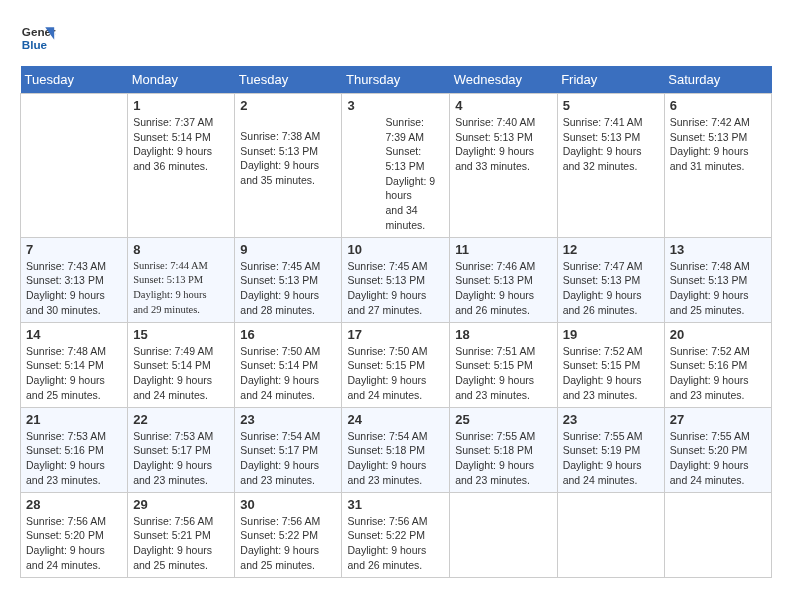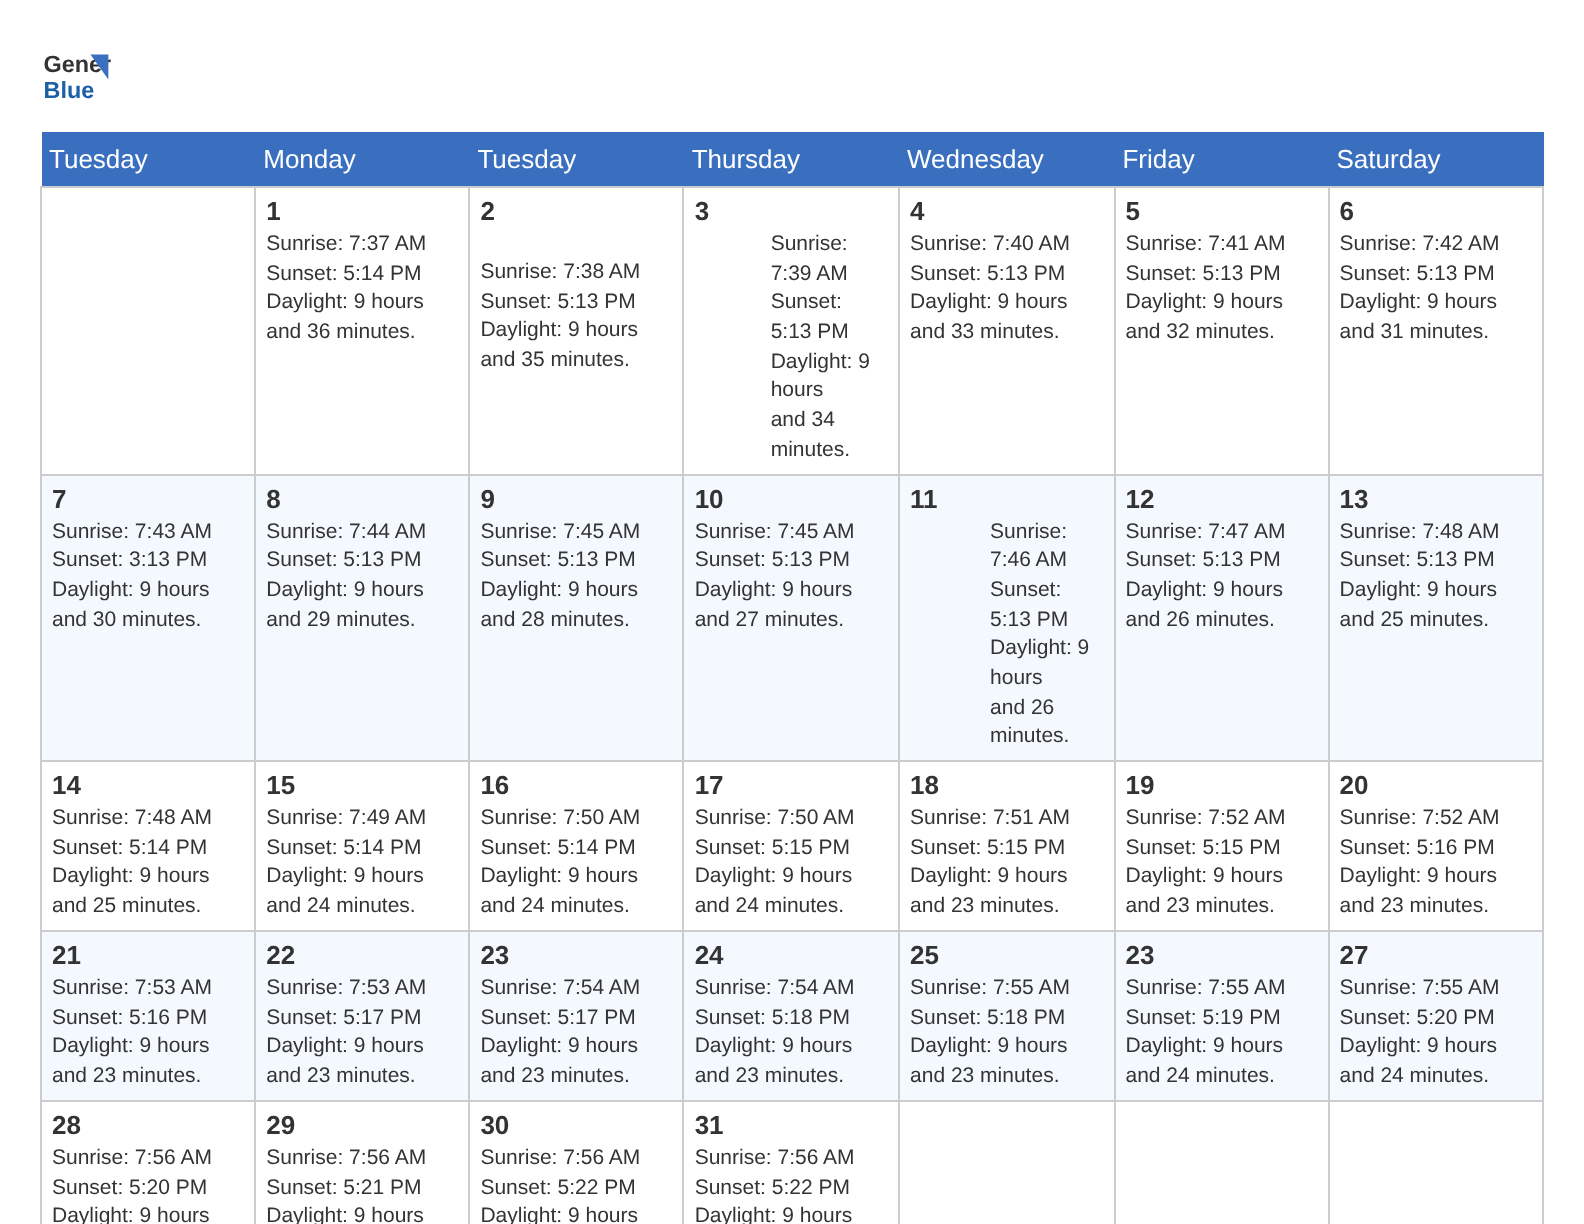--- a/index.html
+++ b/index.html
@@ -158,42 +158,42 @@
       <tr class="week-row">
         <td>
           <span class="day-num">7</span>
           <div class="day-info" style="white-space: pre-line;">Sunrise: 7:43 AM
 Sunset: 3:13 PM
 Daylight: 9 hours
 and 30 minutes.</div>
         </td>
         <td>
           <span class="day-num">8</span>
-          <div class="day-info" style="white-space: pre-line;">Sunrise: 7:44 AM
+          <div class="day-info" style="white-space: pre-line; font-family: Liberation Serif, serif;">Sunrise: 7:44 AM
 Sunset: 5:13 PM
 Daylight: 9 hours
 and 29 minutes.</div>
         </td>
         <td>
           <span class="day-num">9</span>
           <div class="day-info" style="white-space: pre-line;">Sunrise: 7:45 AM
 Sunset: 5:13 PM
 Daylight: 9 hours
 and 28 minutes.</div>
         </td>
         <td>
           <span class="day-num">10</span>
           <div class="day-info" style="white-space: pre-line;">Sunrise: 7:45 AM
 Sunset: 5:13 PM
 Daylight: 9 hours
 and 27 minutes.</div>
         </td>
         <td>
           <span class="day-num">11</span>
-          <div class="day-info" style="white-space: pre-line; margin-left: 40px;">Sunrise: 7:46 AM
+          <div class="day-info" style="white-space: pre-line;">Sunrise: 7:46 AM
 Sunset: 5:13 PM
 Daylight: 9 hours
 and 26 minutes.</div>
         </td>
         <td>
           <span class="day-num">12</span>
           <div class="day-info" style="white-space: pre-line;">Sunrise: 7:47 AM
 Sunset: 5:13 PM
 Daylight: 9 hours
 and 26 minutes.</div>

